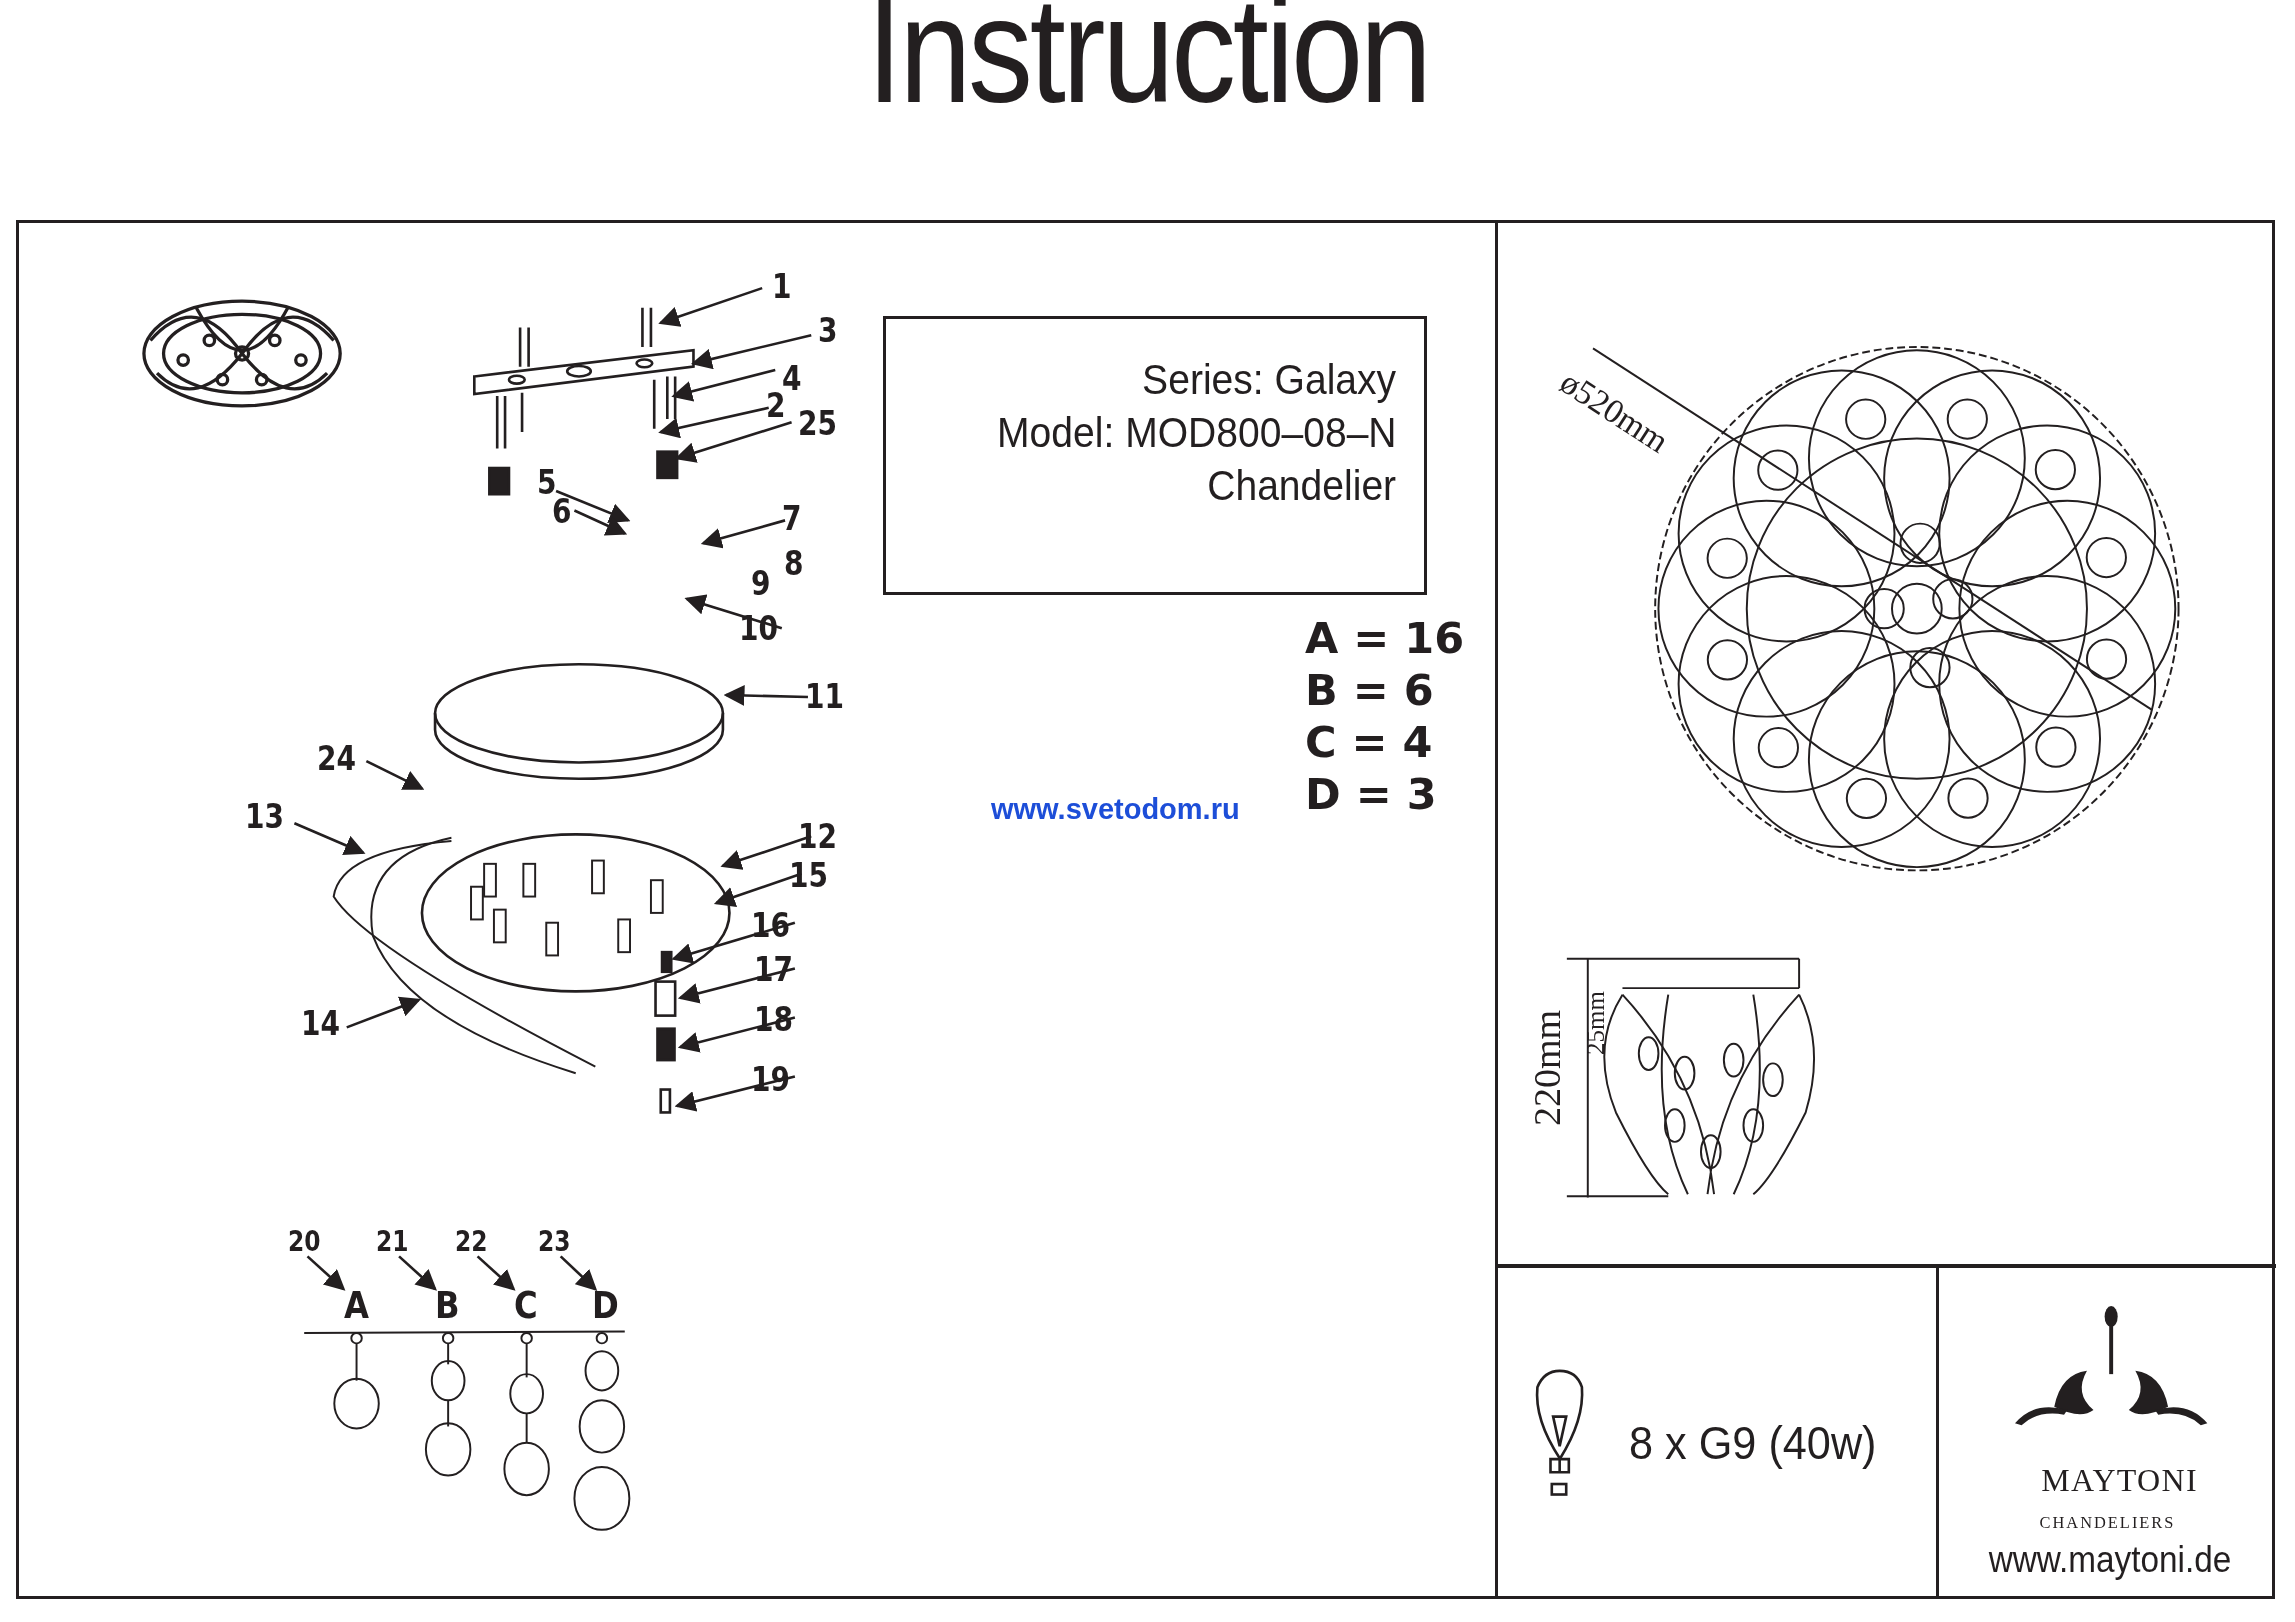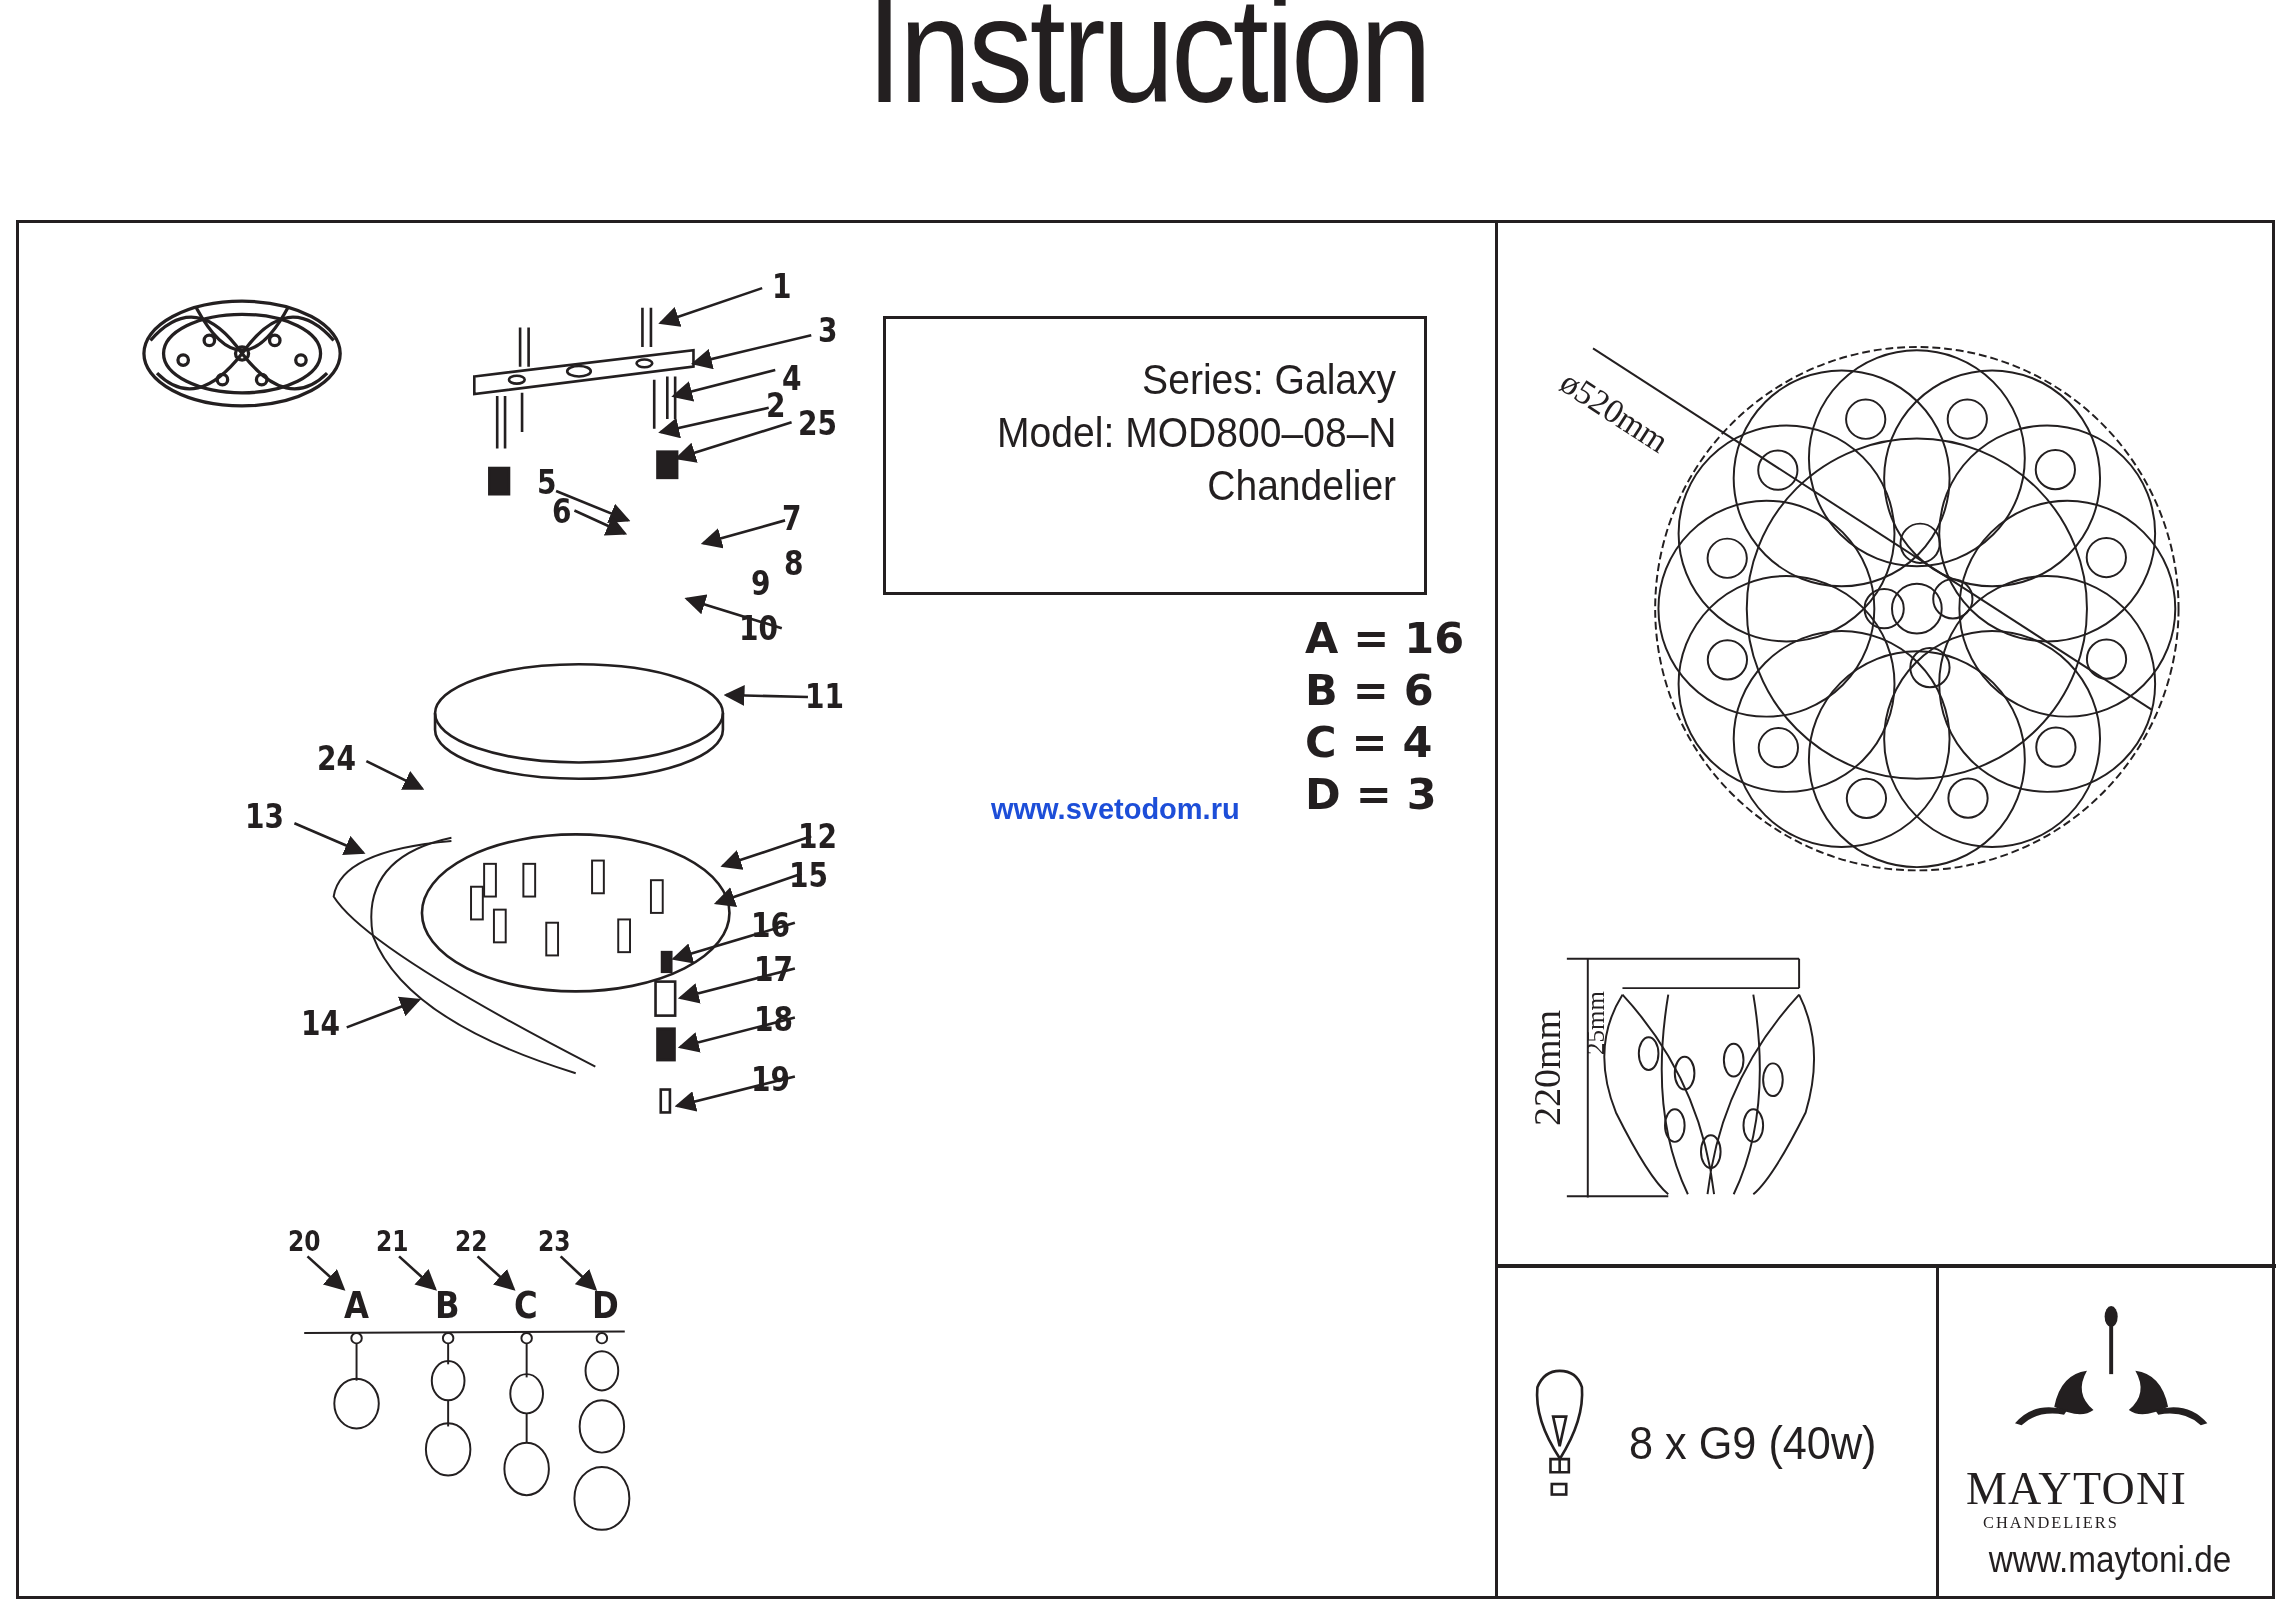--- a/index.html
+++ b/index.html
@@ -20,23 +20,23 @@
   .infobox .l1 { top: 37px; } .infobox .l2 { top: 90px; } .infobox .l3 { top: 143px; }
   .counts { position: absolute; left: 1305px; top: 612px; font-size: 43px; font-weight: bold;
             font-family: "DejaVu Sans", sans-serif; line-height: 52px; }
   .counts div { white-space: nowrap; }
   .watermark { position: absolute; left: 991px; top: 793px; font-size: 29px; color: #1d4ed8;
                font-weight: bold; white-space: nowrap; }
   .part-label { position: absolute; font-family: "DejaVu Sans", sans-serif; font-weight: bold;
                 font-size: 33px; transform: scaleX(0.85); transform-origin: left top; white-space: nowrap; }
   .bulb-text { position: absolute; left: 1629px; top: 1415px; font-size: 47px; white-space: nowrap;
                transform: scaleX(0.92); transform-origin: left top; }
-  .brand { position: absolute; left: 1952px; top: 1462px; width: 249px; text-align: center;
-           font-family: "Liberation Serif", serif; font-size: 46px; letter-spacing: 1.3px; }
-  .brand-sub { position: absolute; left: 1983px; top: 1513px; width: 249px; text-align: left;
+  .brand { position: absolute; left: 1995px; top: 1462px; width: 249px; text-align: center;
+           font-family: "Liberation Serif", serif; font-size: 32px; letter-spacing: 1.3px; }
+  .brand-sub { position: absolute; left: 1983px; top: 1513px; width: 249px; text-align: center;
                font-family: "Liberation Serif", serif; font-size: 16.4px; letter-spacing: 2px; }
   .brand-url { position: absolute; left: 1966px; top: 1539px; width: 288px; text-align: center;
                font-size: 37px; transform: scaleX(0.9); }
   .dim { position: absolute; font-family: "Liberation Serif", serif; font-size: 34px; white-space: nowrap; }
   svg.overlay { position: absolute; left: 0; top: 0; }
 </style>
 </head>
 <body>
 
 <div class="title">Instruction</div>

